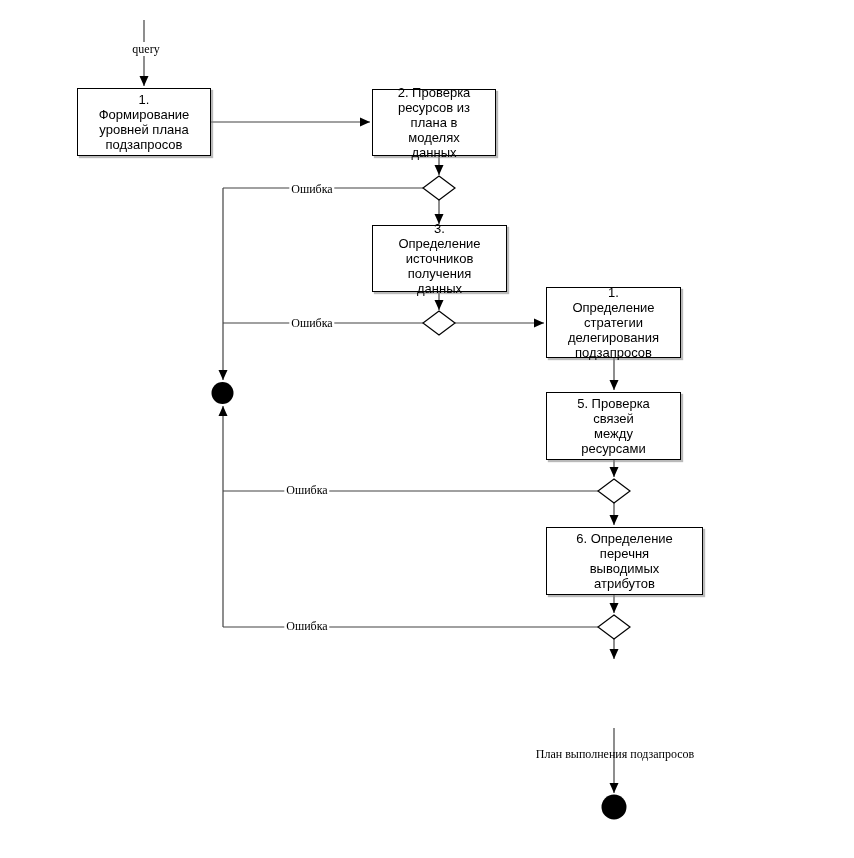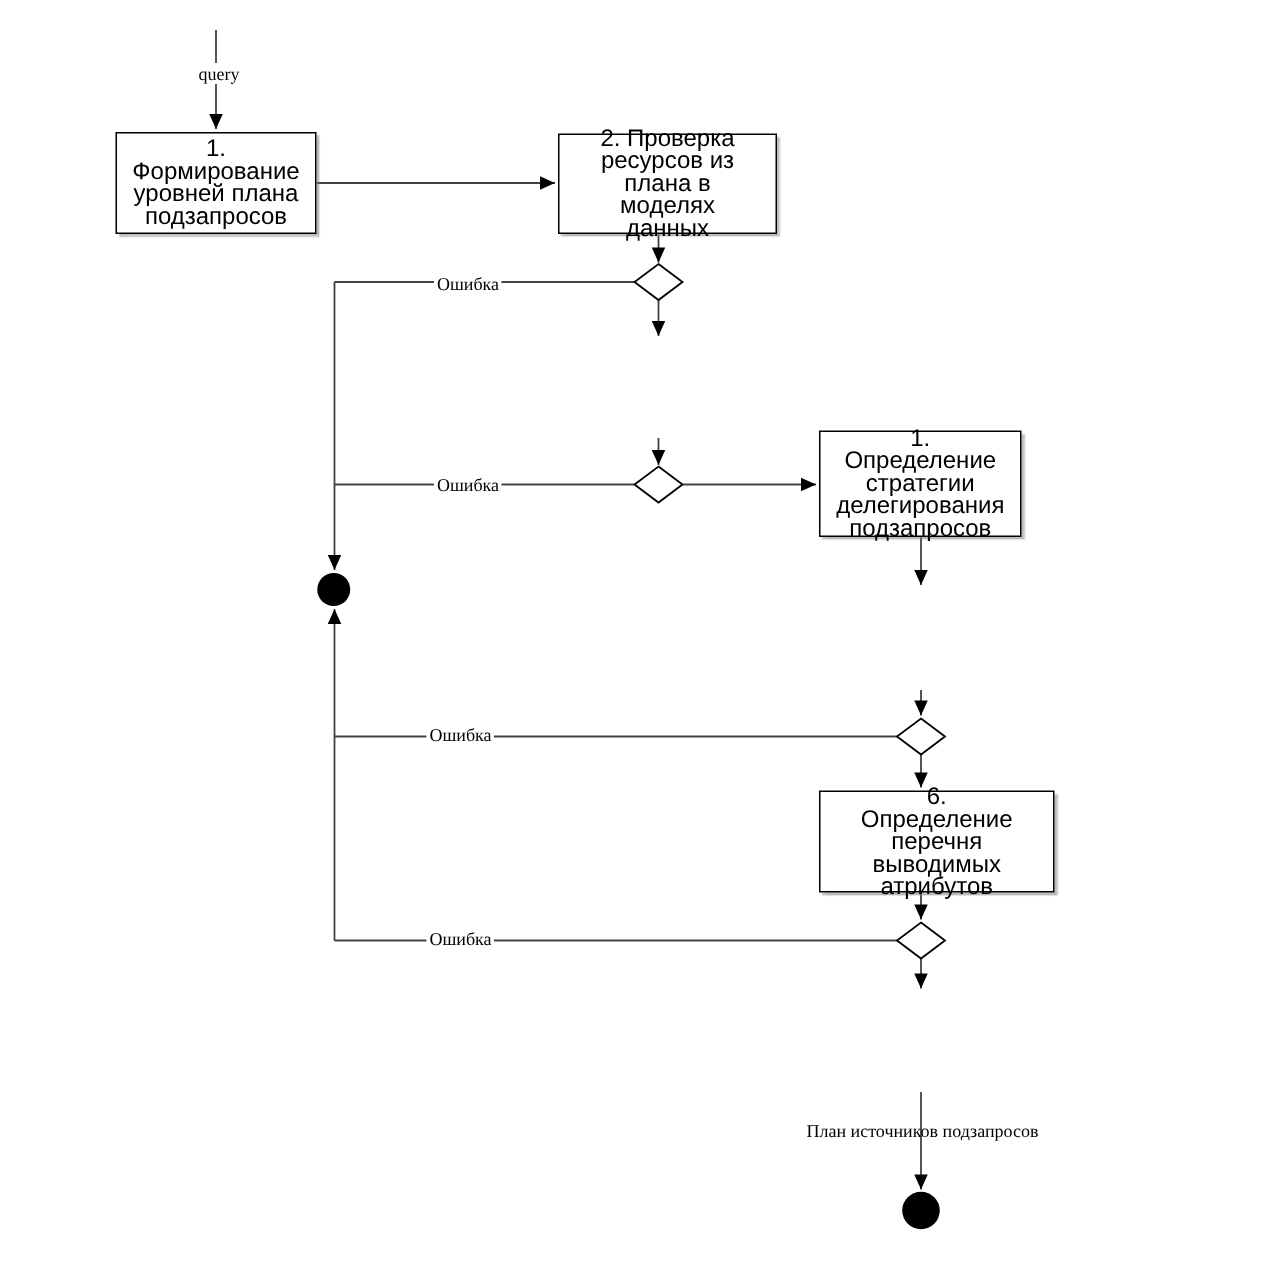--- a/index.html
+++ b/index.html
@@ -20,21 +20,21 @@
   .node {
     position: absolute;
     box-sizing: border-box;
     background: #ffffff;
     border: 1px solid #000000;
     box-shadow: 2px 2px 1px rgba(130,130,130,0.55);
     display: flex;
     align-items: center;
     justify-content: center;
     text-align: center;
-    font-size: 16px;
+    font-size: 13px;
     line-height: 15px;
     white-space: pre-line;
     padding: 20px;
   }
   .edge-label {
     position: absolute;
     transform: translate(-50%, -50%);
     font-size: 12px;
     line-height: 14px;
     white-space: nowrap;
@@ -102,31 +102,36 @@
       <polygon points="614,615 630,627 614,639 598,627"></polygon>
     </g>
 
     <circle cx="222.5" cy="393" r="11" fill="#000000"></circle>
     <circle cx="614" cy="807" r="12.5" fill="#000000"></circle>
   </svg>
 
   <div class="node" style="left:77px; top:88px; width:134px; height:68px;">1. Формирование
 уровней плана
 подзапросов</div>
-  <div class="node" style="left:372px; top:89px; width:146px; height:67px;">2. Проверка
+  <div class="node" style="left:372px; top:89px; width:124px; height:67px;">2. Проверка
 ресурсов из плана в
 моделях данных</div>
+  <div class="node" style="left:372px; top:225px; width:135px; height:67px;">3. Определение
+источников
+получения данных</div>
   <div class="node" style="left:546px; top:287px; width:135px; height:71px;">1. Определение
 стратегии
 делегирования
 подзапросов</div>
+  <div class="node" style="left:546px; top:392px; width:135px; height:68px;">5. Проверка связей
+между ресурсами</div>
   <div class="node" style="left:546px; top:527px; width:157px; height:68px;">6. Определение
 перечня выводимых
 атрибутов</div>
 
   <div class="edge-label" style="left:146px; top:49px;">query</div>
   <div class="edge-label" style="left:312px; top:189px;">Ошибка</div>
   <div class="edge-label" style="left:312px; top:323px;">Ошибка</div>
   <div class="edge-label" style="left:307px; top:490px;">Ошибка</div>
   <div class="edge-label" style="left:307px; top:626px;">Ошибка</div>
-  <div class="edge-label no-bg" style="left:615px; top:754px;">План источников подзапросов</div>
+  <div class="edge-label no-bg" style="left:615px; top:754px;">План выполнения подзапросов</div>
 
 </div>
 
 </body></html>

